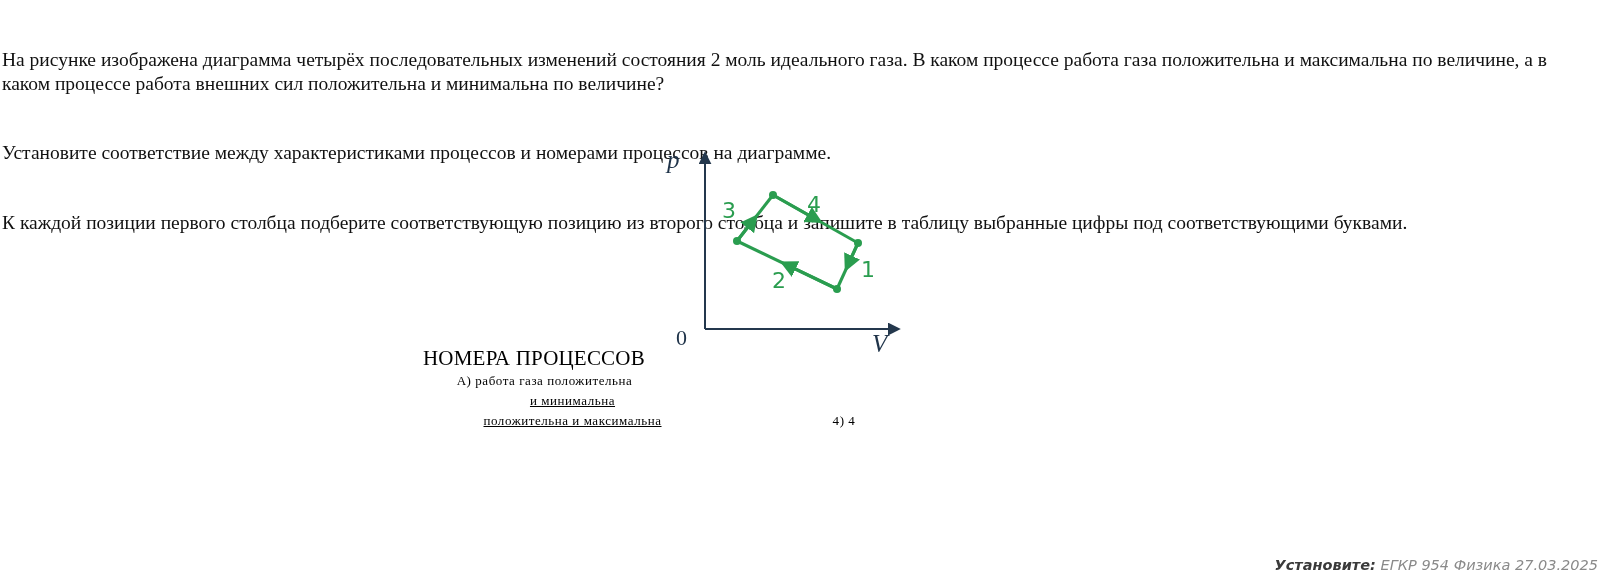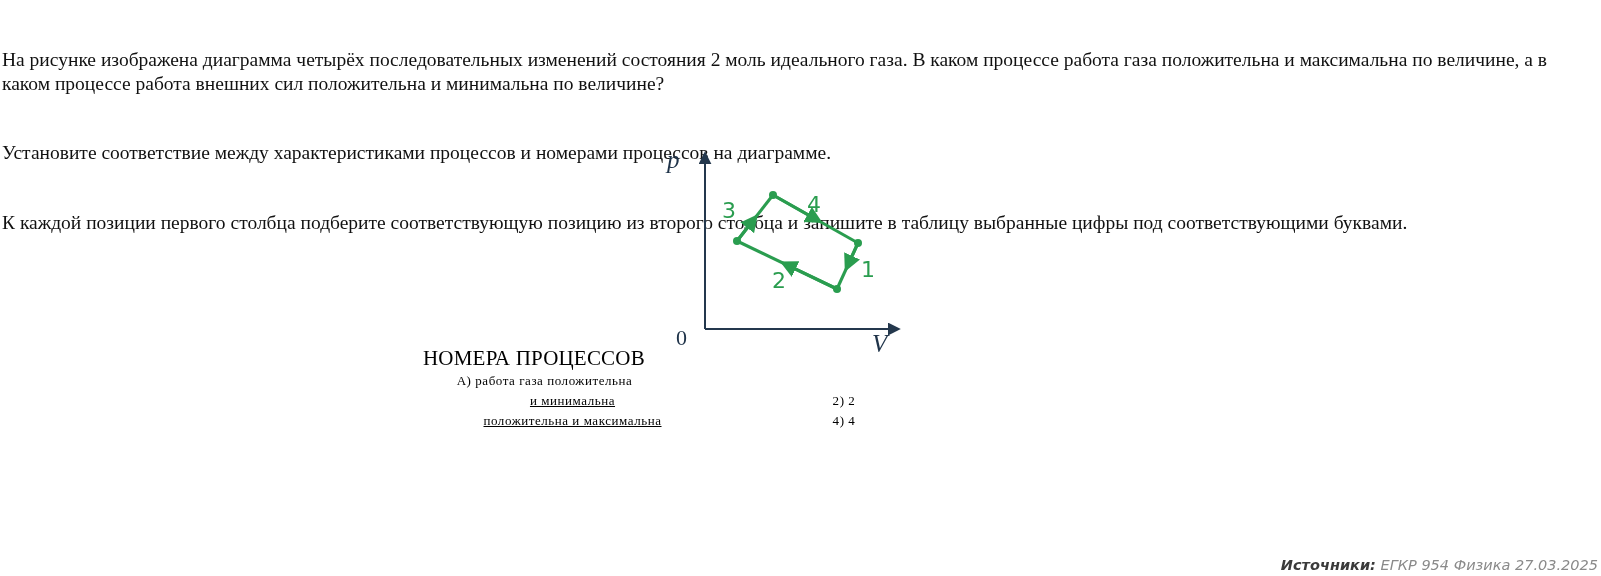--- a/index.html
+++ b/index.html
@@ -162,26 +162,25 @@
   <div class="match-head">
     <div class="col-b">НОМЕРА ПРОЦЕССОВ</div>
   </div>
 
   <div class="match-row">
     <div class="col-a">А) работа газа положительна</div>
   </div>
 
   <div class="match-row indented">
     <div class="col-a">и минимальна</div>
-    <div class="col-b">2) 2</div>
   </div>
 
 
   <div class="match-row indented">
     <div class="col-a">положительна и максимальна</div>
     <div class="col-b">4) 4</div>
   </div>
 </div>
 
 <div id="source">
-  <span class="src-label">Источники:</span>
+  <span class="src-label">Установите:</span>
   <span class="src-value">ЕГКР 954 Физика 27.03.2025</span>
 </div>
 
 </body></html>

